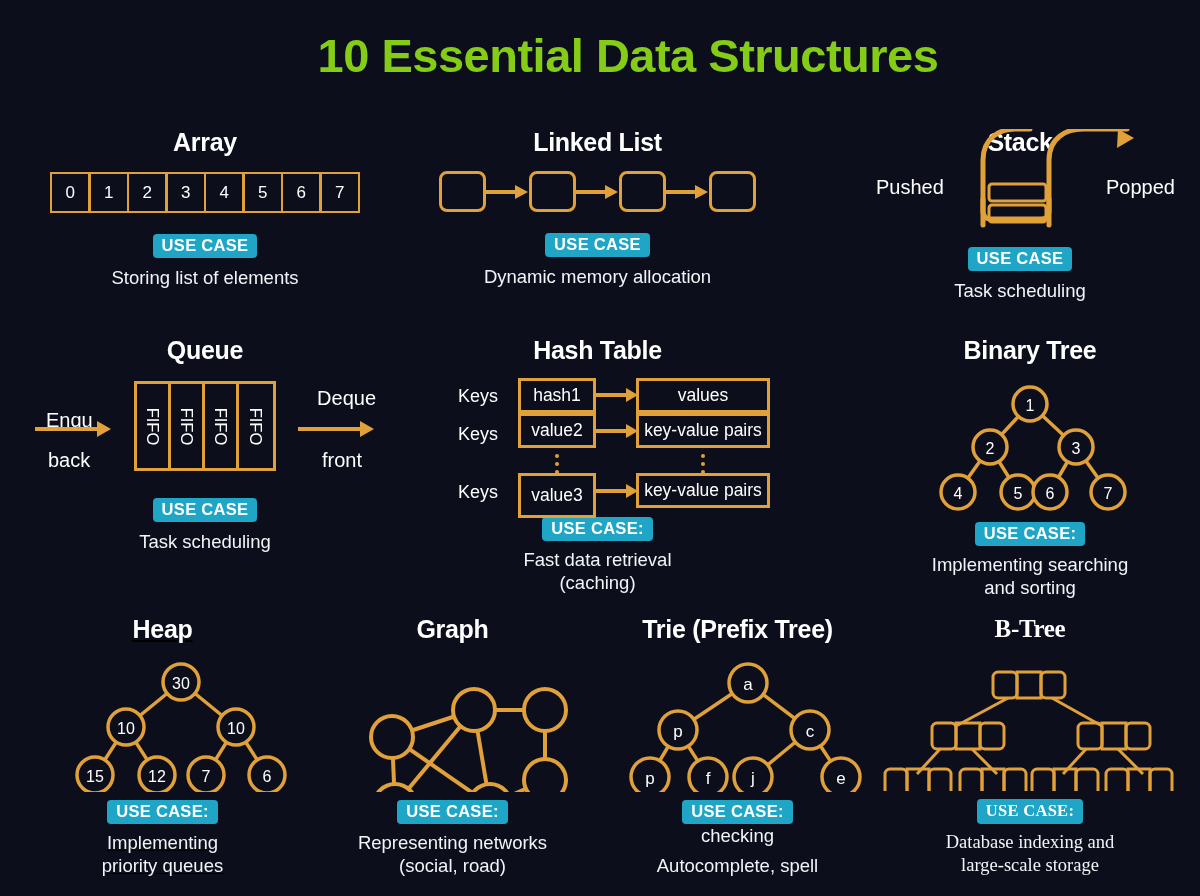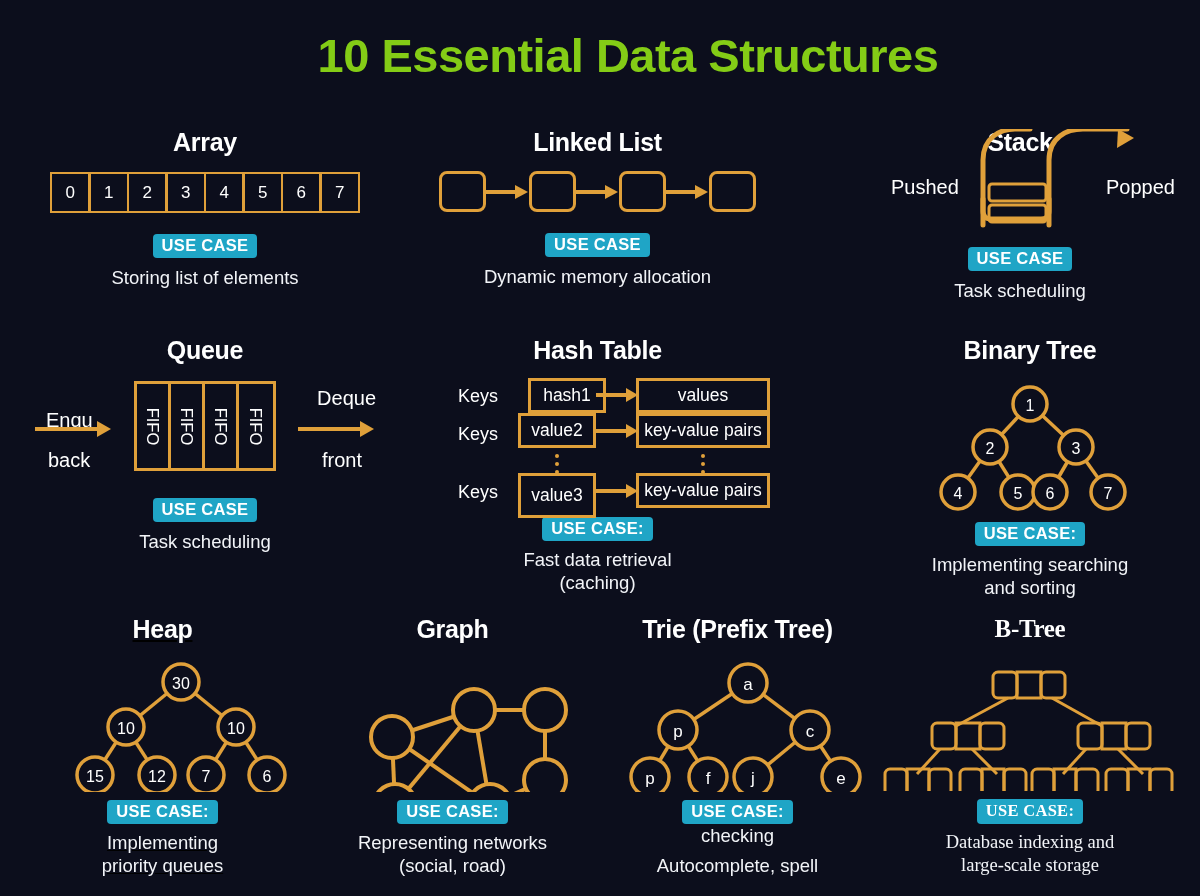--- a/index.html
+++ b/index.html
@@ -162,21 +162,21 @@
         <path class="edge" d="M 111 110 L 111 45 C 111 22 129 14 143 14 L 158 14" stroke-width="5" stroke-linecap="round" transform="translate(27,-14)"></path>
         <path class="edge" d="M 138 110 L 138 45 C 138 22 156 14 172 14 L 216 14" stroke-width="5" stroke-linecap="round" transform="translate(66,-14)"></path>
 
         <path class="edge" d="M 138 96 L 138 108 Q 138 116 146 116 L 196 116 Q 204 116 204 108 L 204 96" stroke-width="5" stroke-linecap="round" transform="translate(0,-26)"></path>
 
         <path d="M 273 0 L 289 9 L 272 19 Z" fill="#e0a03a"></path>
 
         <rect x="144" y="55" width="57" height="17" rx="3" class="btree-cell"></rect>
         <rect x="144" y="76" width="57" height="17" rx="3" class="btree-cell"></rect>
       </svg>
-      <div class="stack-label" style="left:46px; top:47px;">Pushed</div>
+      <div class="stack-label" style="left:31px; top:47px;">Pushed</div>
       <div class="stack-label" style="right:20px; top:47px;">Popped</div>
     </div>
     <div class="usecase-wrap" style="margin-top:13px;">
       <span class="badge">USE CASE</span>
     </div>
     <div class="desc" style="margin-top:8px;">Task scheduling</div>
   </div>
 
   <div class="card" style="left:10px; top:336px; width:390px;">
     <div class="card-title">Queue</div>
@@ -217,21 +217,21 @@
     <div class="desc" style="margin-top:8px;">Task scheduling</div>
   </div>
 
   <div class="card" style="left:400px; top:336px; width:395px;">
     <div class="card-title">Hash Table</div>
     <div class="viz ht" style="height:132px; margin-top:12px;">
       <div class="ht-keylabel" style="left:58px; top:9px;">Keys</div>
       <div class="ht-keylabel" style="left:58px; top:47px;">Keys</div>
       <div class="ht-keylabel" style="left:58px; top:105px;">Keys</div>
 
-      <div class="ht-box" style="left:128px; top:1px; width:78px; height:35px;">hash1</div>
+      <div class="ht-box" style="left:118px; top:1px; width:78px; height:35px;">hash1</div>
       <div class="ht-box" style="left:118px; top:36px; width:78px; height:35px;">value2</div>
       <div class="ht-box" style="left:118px; top:96px; width:78px; height:45px;">value3</div>
 
       <div class="ht-arrow" style="left:196px; top:11px; width:42px;">
         <div class="shaft" style="width:32px;"></div>
           <div class="head" style="left:30px;"></div>
       </div>
       <div class="ht-arrow" style="left:196px; top:47px; width:42px;">
         <div class="shaft" style="width:32px;"></div>
           <div class="head" style="left:30px;"></div>

